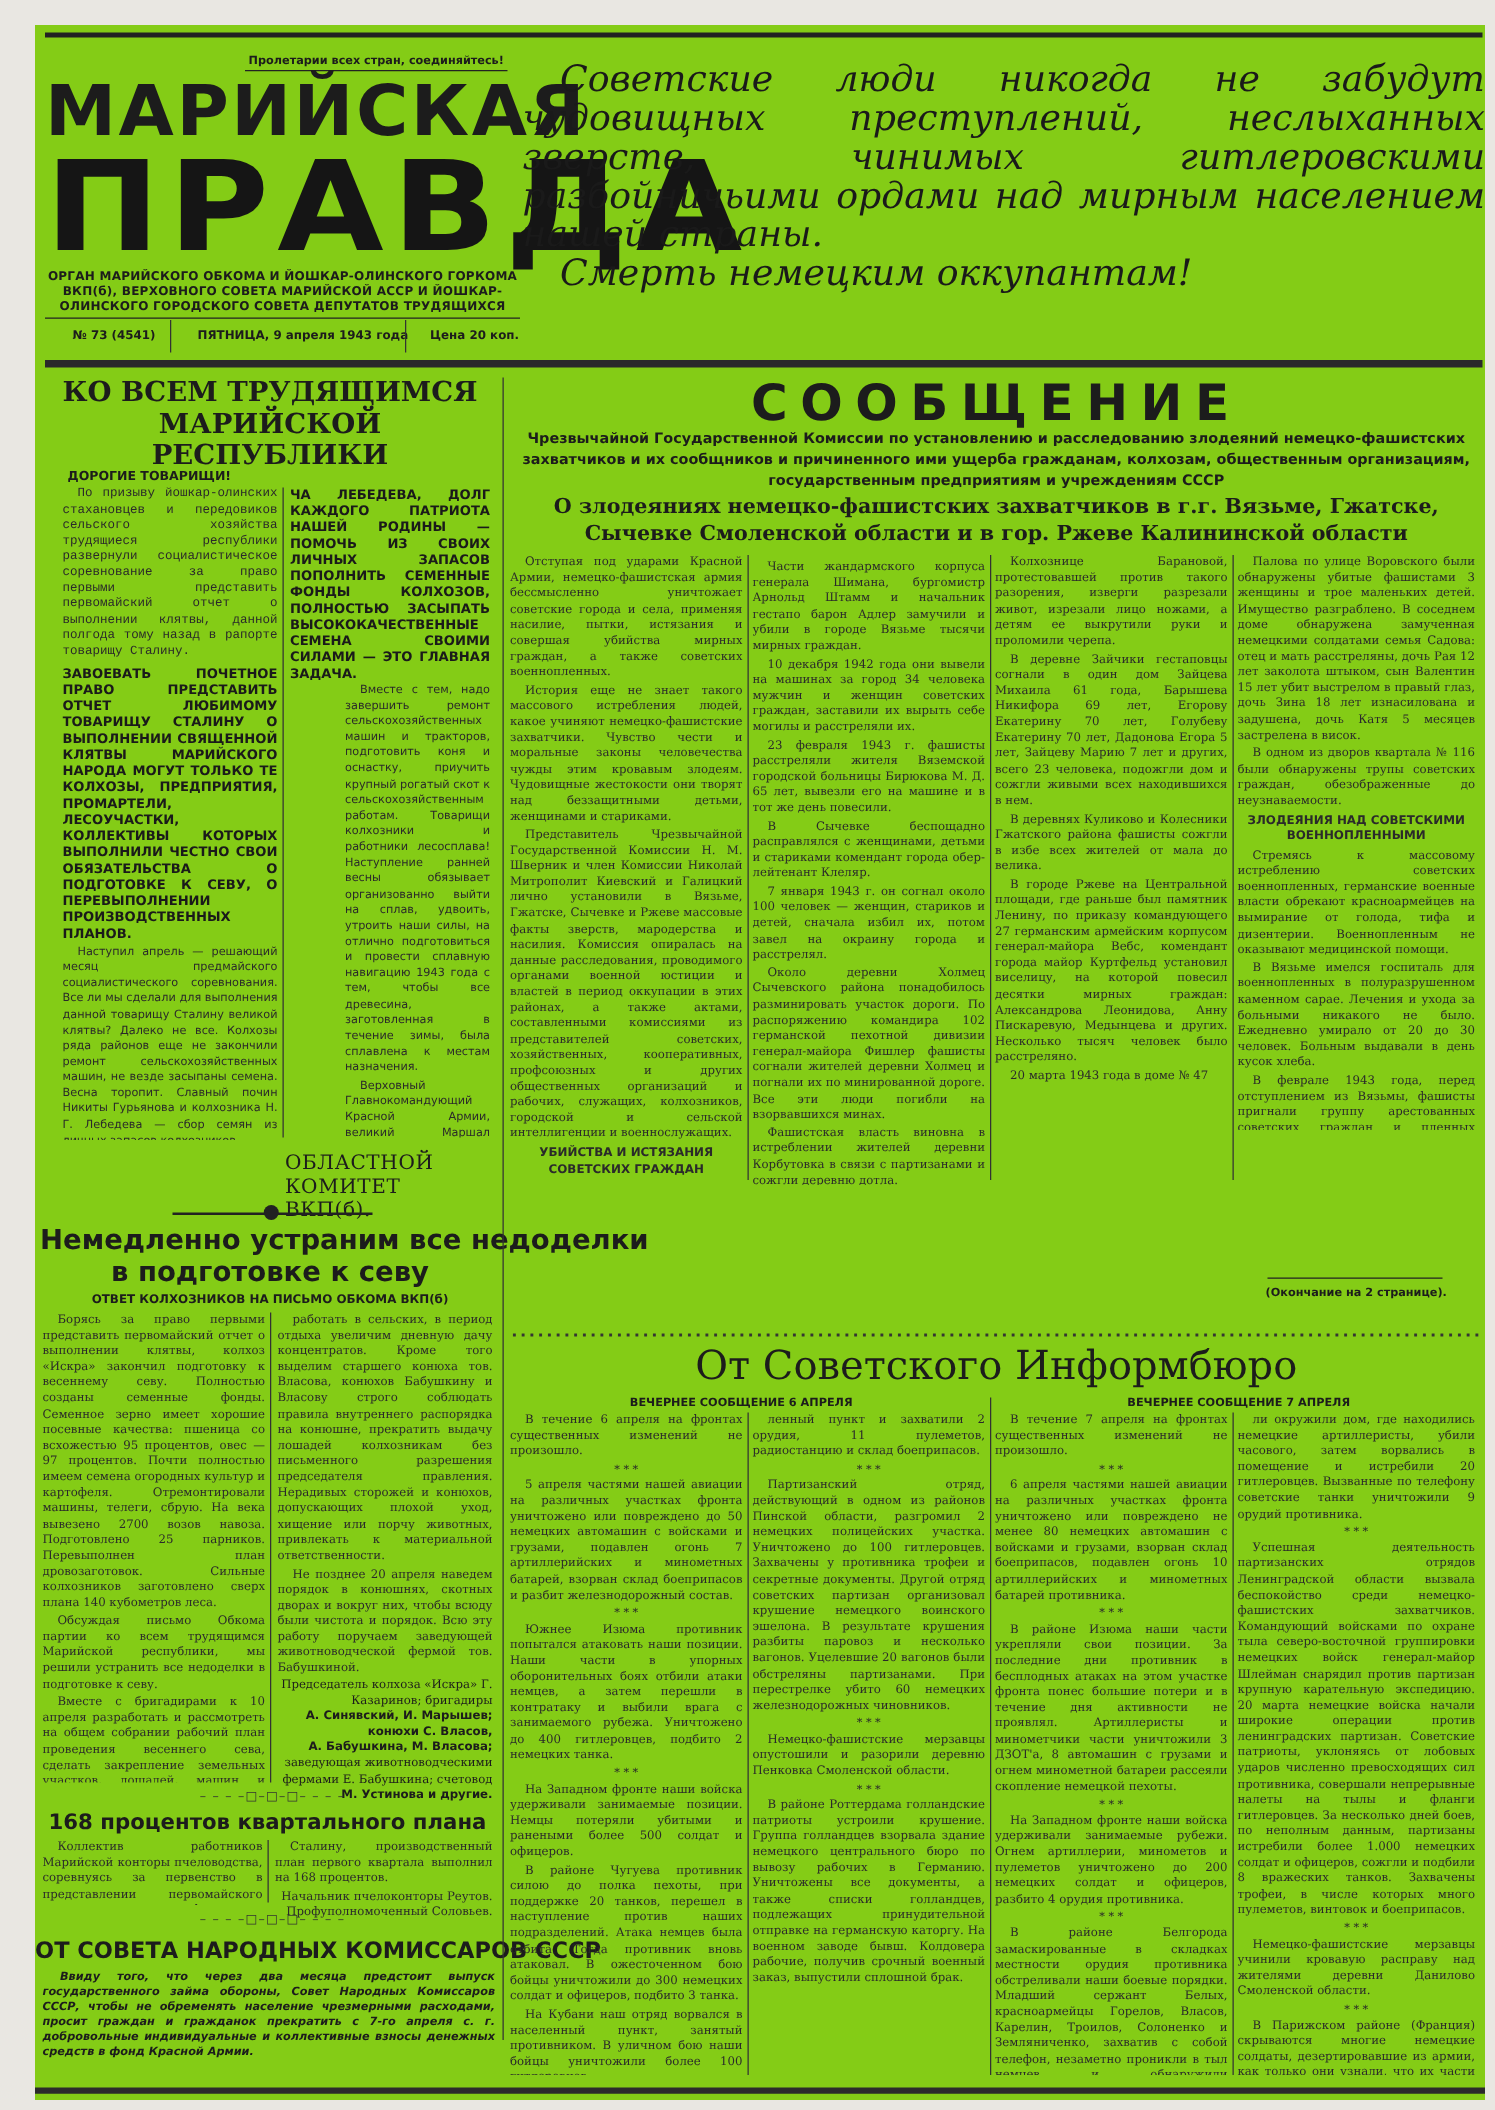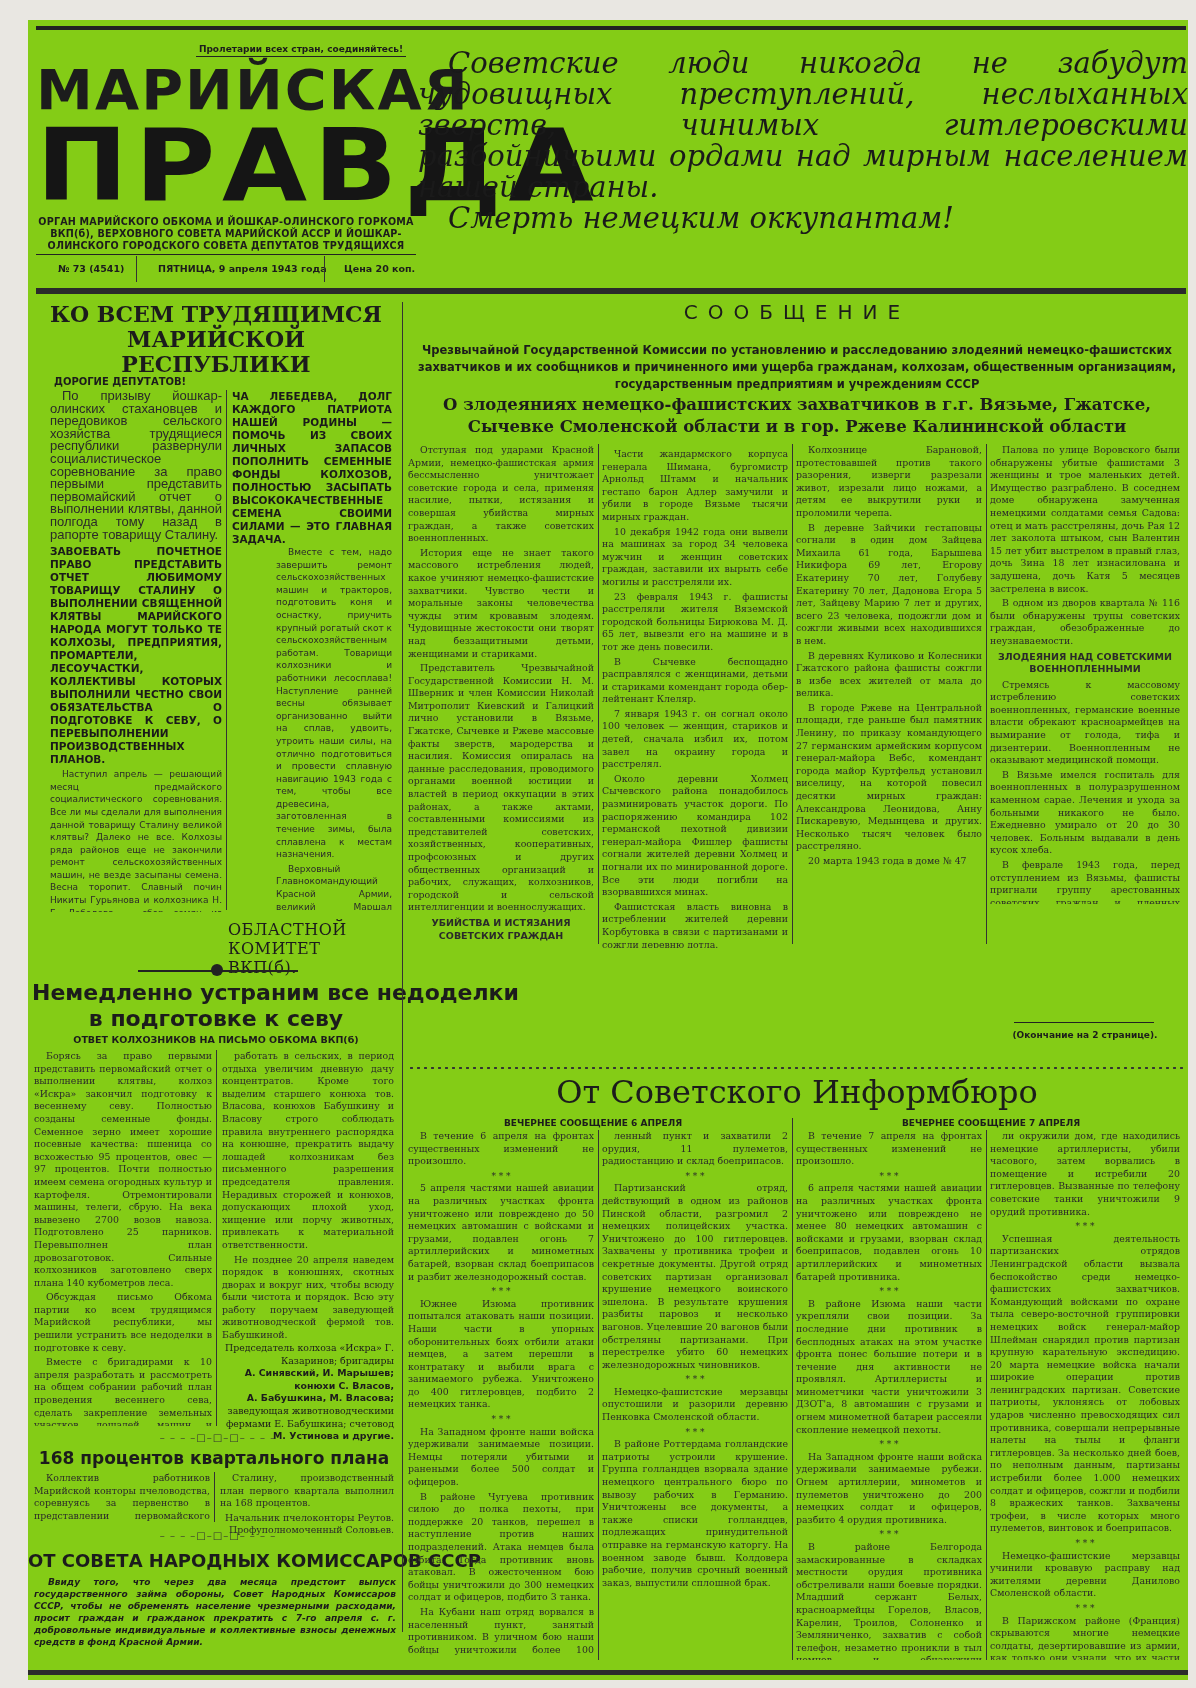--- a/index.html
+++ b/index.html
@@ -38,24 +38,24 @@
   <div class="abs sans-bold" style="left:316px;top:243px;font-size:9.5px;">Цена 20 коп.</div>
 
   <div class="abs" style="left:390px;top:28px;width:770px;font-family:'DejaVu Serif',serif;font-style:italic;font-weight:normal;font-size:29px;line-height:31px;text-align:justify;color:#1a1a1a;">
     <div style="text-indent:30px;">Советские люди никогда не забудут чудовищных преступлений, неслыханных зверств, чинимых гитлеровскими разбойничьими ордами над мирным населением нашей страны.</div>
     <div style="text-indent:30px;">Смерть немецким оккупантам!</div>
   </div>
 
   <div class="rule" style="left:8px;top:268px;width:1150px;height:6px;background:#2a2a2a;"></div>
 
   <div class="abs center" style="left:18px;top:282px;width:340px;font-family:'DejaVu Serif',serif;font-weight:bold;font-size:22px;line-height:25px;">КО ВСЕМ ТРУДЯЩИМСЯ МАРИЙСКОЙ РЕСПУБЛИКИ</div>
-  <div class="abs sans-bold" style="left:26px;top:356px;font-size:10px;">ДОРОГИЕ ДЕПУТАТОВ!</div>
+  <div class="abs sans-bold" style="left:26px;top:356px;font-size:10px;">ДОРОГИЕ ТОВАРИЩИ!</div>
 
   <div class="abs" style="left:22px;top:370px;width:172px;height:522px;overflow:hidden;">
-    <div class="body-text" style="font-family:Liberation Sans, sans-serif;font-size:13px;">
+    <div class="body-text" style="font-family:Liberation Mono, monospace;font-size:10px;">
         <p>По призыву йошкар-олинских стахановцев и передовиков сельского хозяйства трудящиеся республики развернули социалистическое соревнование за право первыми представить первомайский отчет о выполнении клятвы, данной полгода тому назад в рапорте товарищу Сталину.</p>
       </div>
     <div class="caps-text" style="margin:2px 0;">ЗАВОЕВАТЬ ПОЧЕТНОЕ ПРАВО ПРЕДСТАВИТЬ ОТЧЕТ ЛЮБИМОМУ ТОВАРИЩУ СТАЛИНУ О ВЫПОЛНЕНИИ СВЯЩЕННОЙ КЛЯТВЫ МАРИЙСКОГО НАРОДА МОГУТ ТОЛЬКО ТЕ КОЛХОЗЫ, ПРЕДПРИЯТИЯ, ПРОМАРТЕЛИ, ЛЕСОУЧАСТКИ, КОЛЛЕКТИВЫ КОТОРЫХ ВЫПОЛНИЛИ ЧЕСТНО СВОИ ОБЯЗАТЕЛЬСТВА О ПОДГОТОВКЕ К СЕВУ, О ПЕРЕВЫПОЛНЕНИИ ПРОИЗВОДСТВЕННЫХ ПЛАНОВ.</div>
     <div class="body-text" style="font-family:'DejaVu Sans',sans-serif;font-size:9px;">
       <p>Наступил апрель — решающий месяц предмайского социалистического соревнования. Все ли мы сделали для выполнения данной товарищу Сталину великой клятвы? Далеко не все. Колхозы ряда районов еще не закончили ремонт сельскохозяйственных машин, не везде засыпаны семена. Весна торопит. Славный почин Никиты Гурьянова и колхозника Н. Г. Лебедева — сбор семян из личных запасов колхозников.</p>
       <p>Товарищи колхозники и колхозницы, работники машинно-тракторных станций! В оставшиеся до начала весеннего сева считанные дни малейшая недоделка в подготовке к севу должна вызвать у каждого честного труженика законное чувство тревоги. Как бойцы на фронте, преодолевая трудности, добиваются победы над коварным врагом, так и наши труженики социалистического земледелия, сельского хозяйства ответственно подойдут к выполнению своих обязательств.</p>
 
     </div>
 
   </div>
@@ -110,21 +110,21 @@
     <div style="text-align:right;">Начальник пчелоконторы Реутов.</div>
     <div style="text-align:right;">Профуполномоченный Соловьев.</div>
   </div>
   <div class="abs center" style="left:100px;top:1510px;width:180px;font-size:10px;color:#333;letter-spacing:1px;">– – – –□–□–□– – – –</div>
 
   <div class="abs center" style="left:0px;top:1530px;width:372px;font-family:'DejaVu Sans',sans-serif;font-weight:bold;font-size:18px;white-space:nowrap;">ОТ СОВЕТА НАРОДНЫХ КОМИССАРОВ СССР</div>
   <div class="abs" style="left:6px;top:1556px;width:362px;font-family:'DejaVu Sans',sans-serif;font-weight:bold;font-style:italic;font-size:9px;line-height:12px;text-align:justify;text-indent:14px;">Ввиду того, что через два месяца предстоит выпуск государственного займа обороны, Совет Народных Комиссаров СССР, чтобы не обременять население чрезмерными расходами, просит граждан и гражданок прекратить с 7-го апреля с. г. добровольные индивидуальные и коллективные взносы денежных средств в фонд Красной Армии.</div>
 
   <div class="vrule" style="left:374px;top:282px;height:1330px;"></div>
 
-  <div class="abs center" style="left:380px;top:280px;width:778px;font-family:'DejaVu Sans',sans-serif;font-weight:normal;font-size:20px;letter-spacing:10px;">СООБЩЕНИЕ</div>
+  <div class="abs center" style="left:380px;top:280px;width:778px;font-family:'DejaVu Sans',sans-serif;font-weight:bold;font-size:40px;letter-spacing:10px;">СООБЩЕНИЕ</div>
   <div class="abs center" style="left:384px;top:322px;width:770px;font-family:'DejaVu Sans',sans-serif;font-weight:bold;font-size:11.5px;line-height:17px;">Чрезвычайной Государственной Комиссии по установлению и расследованию злодеяний немецко-фашистских захватчиков и их сообщников и причиненного ими ущерба гражданам, колхозам, общественным организациям, государственным предприятиям и учреждениям СССР</div>
   <div class="abs center" style="left:384px;top:374px;width:770px;font-family:'DejaVu Serif',serif;font-weight:bold;font-size:16.5px;line-height:22px;">О злодеяниях немецко-фашистских захватчиков в г.г. Вязьме, Гжатске, Сычевке Смоленской области и в гор. Ржеве Калининской области</div>
 
   <div class="abs body-text" style="left:380px;top:424px;width:186px;height:500px;">
     <p>Отступая под ударами Красной Армии, немецко-фашистская армия бессмысленно уничтожает советские города и села, применяя насилие, пытки, истязания и совершая убийства мирных граждан, а также советских военнопленных.</p>
     <p>История еще не знает такого массового истребления людей, какое учиняют немецко-фашистские захватчики. Чувство чести и моральные законы человечества чужды этим кровавым злодеям. Чудовищные жестокости они творят над беззащитными детьми, женщинами и стариками.</p>
     <p>Представитель Чрезвычайной Государственной Комиссии Н. М. Шверник и член Комиссии Николай Митрополит Киевский и Галицкий лично установили в Вязьме, Гжатске, Сычевке и Ржеве массовые факты зверств, мародерства и насилия. Комиссия опиралась на данные расследования, проводимого органами военной юстиции и властей в период оккупации в этих районах, а также актами, составленными комиссиями из представителей советских, хозяйственных, кооперативных, профсоюзных и других общественных организаций и рабочих, служащих, колхозников, городской и сельской интеллигенции и военнослужащих.</p>
     <div class="sans-bold center" style="font-size:9.5px;margin:3px 0;">УБИЙСТВА И ИСТЯЗАНИЯ СОВЕТСКИХ ГРАЖДАН</div>
 
   </div>

